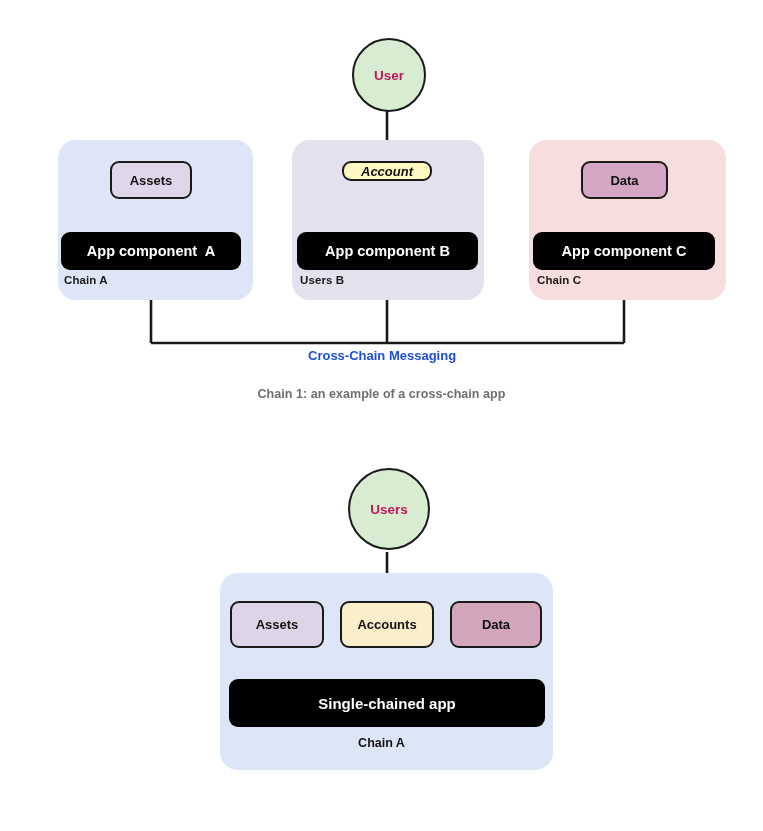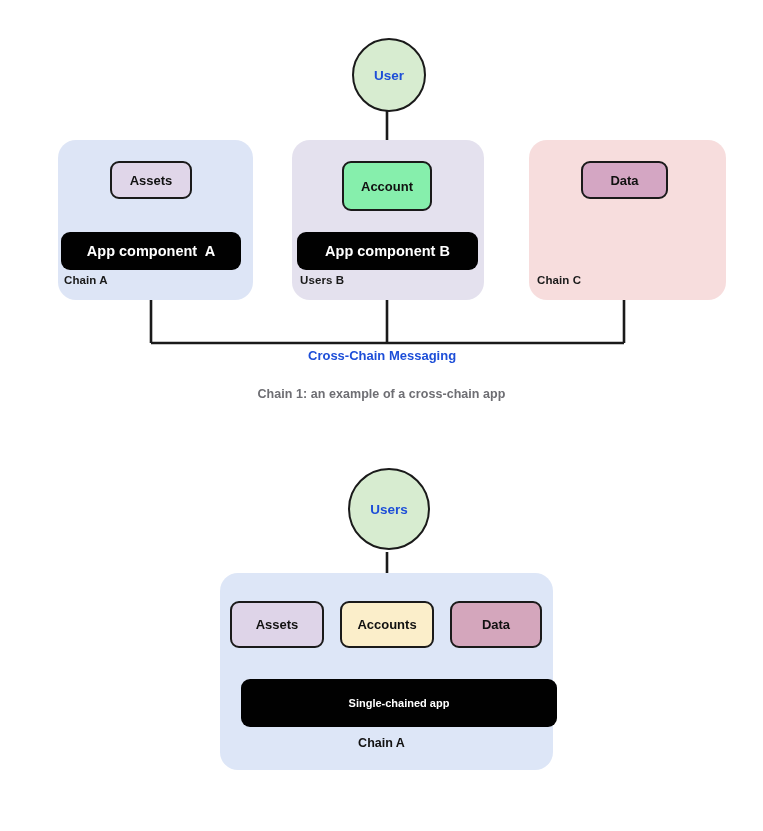--- a/index.html
+++ b/index.html
@@ -45,21 +45,21 @@
   .actor {
     position: absolute;
     border-radius: 50%;
     border: 2.5px solid #1a1a1a;
     background: #d7ecd0;
     display: flex;
     align-items: center;
     justify-content: center;
     font-size: 13.5px;
     font-weight: bold;
-    color: #1d4ed8;
+    color: #be185d;
   }
   
   .res {
     position: absolute;
     box-sizing: border-box;
     border: 2.2px solid #1a1a1a;
     border-radius: 9px;
     display: flex;
     align-items: center;
     justify-content: center;
@@ -166,32 +166,35 @@
 
   <div class="panel" style="left:529px; top:140px; width:197px; height:160px; background:#f7dddd;"></div>
 
   <div class="actor" style="left:352px; top:38px; width:70px; height:70px;">
     <span>User</span>
   </div>
 
   <div class="res" style="left:110px; top:161px; width:82px; height:38px; background:#e0d6e9;">
     <span>Assets</span>
   </div>
-  <div class="res" style="left:342px; top:161px; width:90px; height:50px; background:#86efac;">
+  <div class="res" style="left:342px; top:161px; width:90px; height:20px; background:#fef9c3;font-style:italic;">
     <span>Account</span>
   </div>
   <div class="res" style="left:581px; top:161px; width:87px; height:38px; background:#d4a6c3;">
     <span>Data</span>
   </div>
 
   <div class="appbar" style="left:61px; top:232px; width:180px; height:38px;">
     <span>App component  A</span>
   </div>
   <div class="appbar" style="left:297px; top:232px; width:181px; height:38px;">
     <span>App component B</span>
+  </div>
+  <div class="appbar" style="left:533px; top:232px; width:182px; height:38px;">
+    <span>App component C</span>
   </div>
 
   <div class="panel-label" style="left:64px; top:274px;">Chain A</div>
   <div class="panel-label" style="left:300px; top:274px;">Users B</div>
   <div class="panel-label" style="left:537px; top:274px;">Chain C</div>
 
   <div class="bus-label" style="left:302px; top:348px;">Cross-Chain Messaging</div>
 
   <div class="caption" style="top:387px;">Chain 1: an example of a cross-chain app</div>
 
@@ -204,21 +207,21 @@
   <div class="res" style="left:230px; top:601px; width:94px; height:47px; background:#ded4e8;">
     <span>Assets</span>
   </div>
   <div class="res" style="left:340px; top:601px; width:94px; height:47px; background:#fbeeca;">
     <span>Accounts</span>
   </div>
   <div class="res" style="left:450px; top:601px; width:92px; height:47px; background:#d4a6bc;">
     <span>Data</span>
   </div>
 
-  <div class="appbar" style="left:229px; top:679px; width:316px; height:48px; font-size:11px;margin-left:12px;">
+  <div class="appbar" style="left:229px; top:679px; width:316px; height:48px; font-size:15px;">
     <span>Single-chained app</span>
   </div>
 
   <div style="position:absolute; left:0; top:736px; width:763px; text-align:center;
               font-size:12.5px; font-weight:bold; color:#111;">Chain A</div>
 
 
 </div>
 
 </body></html>

